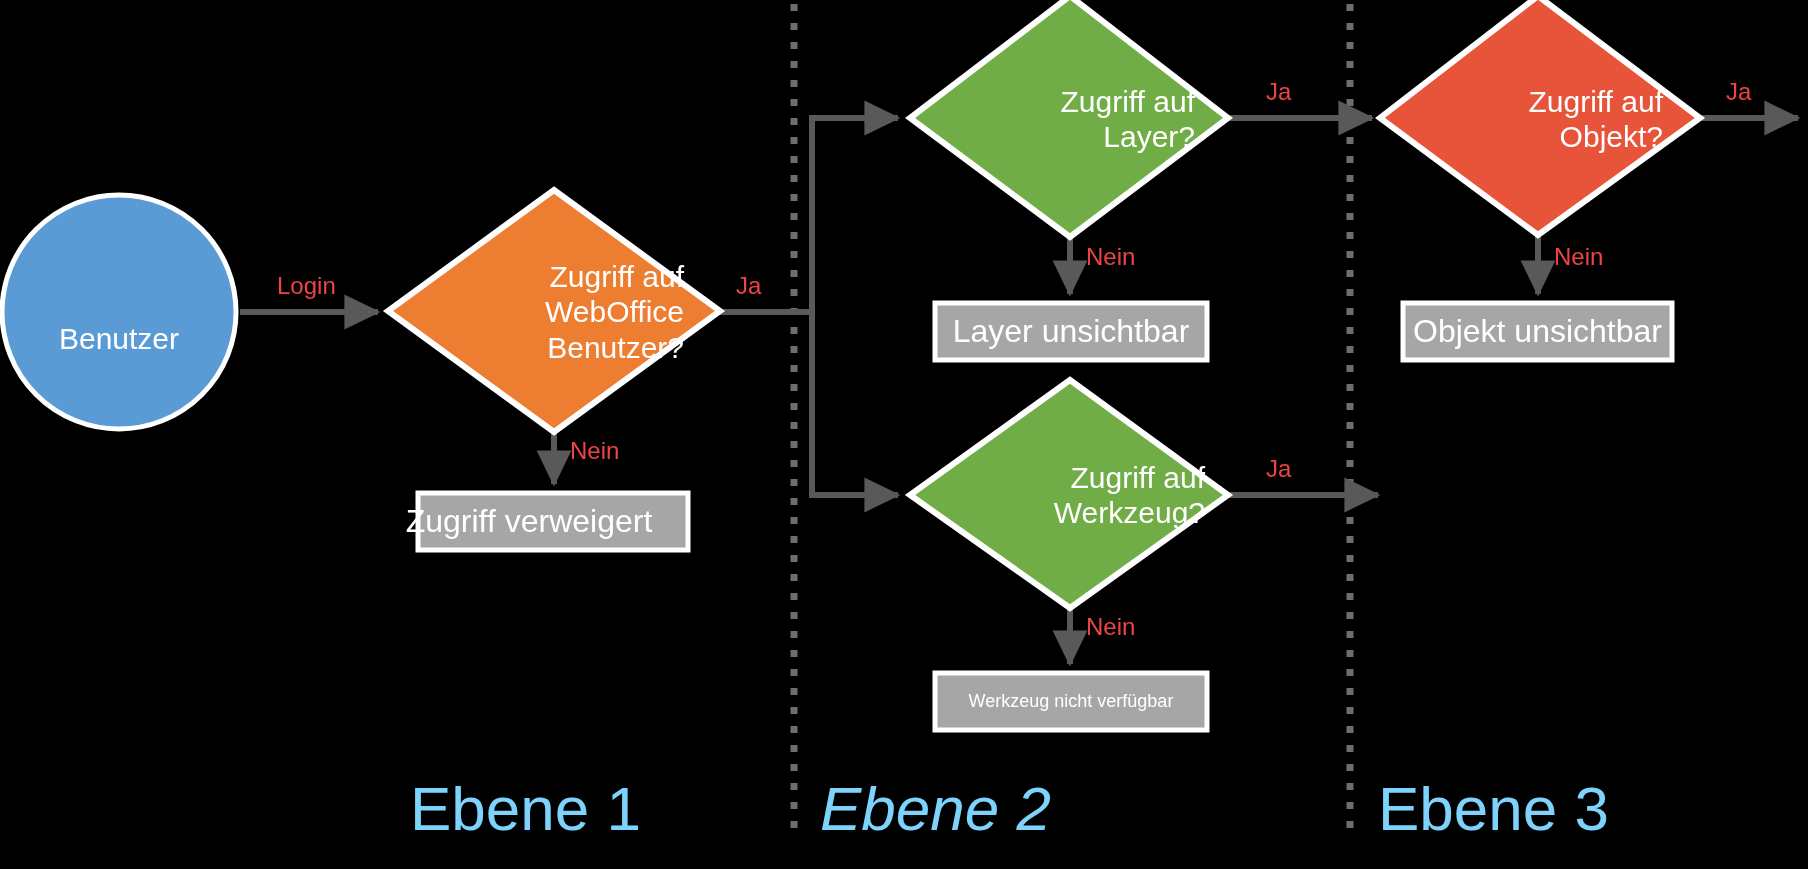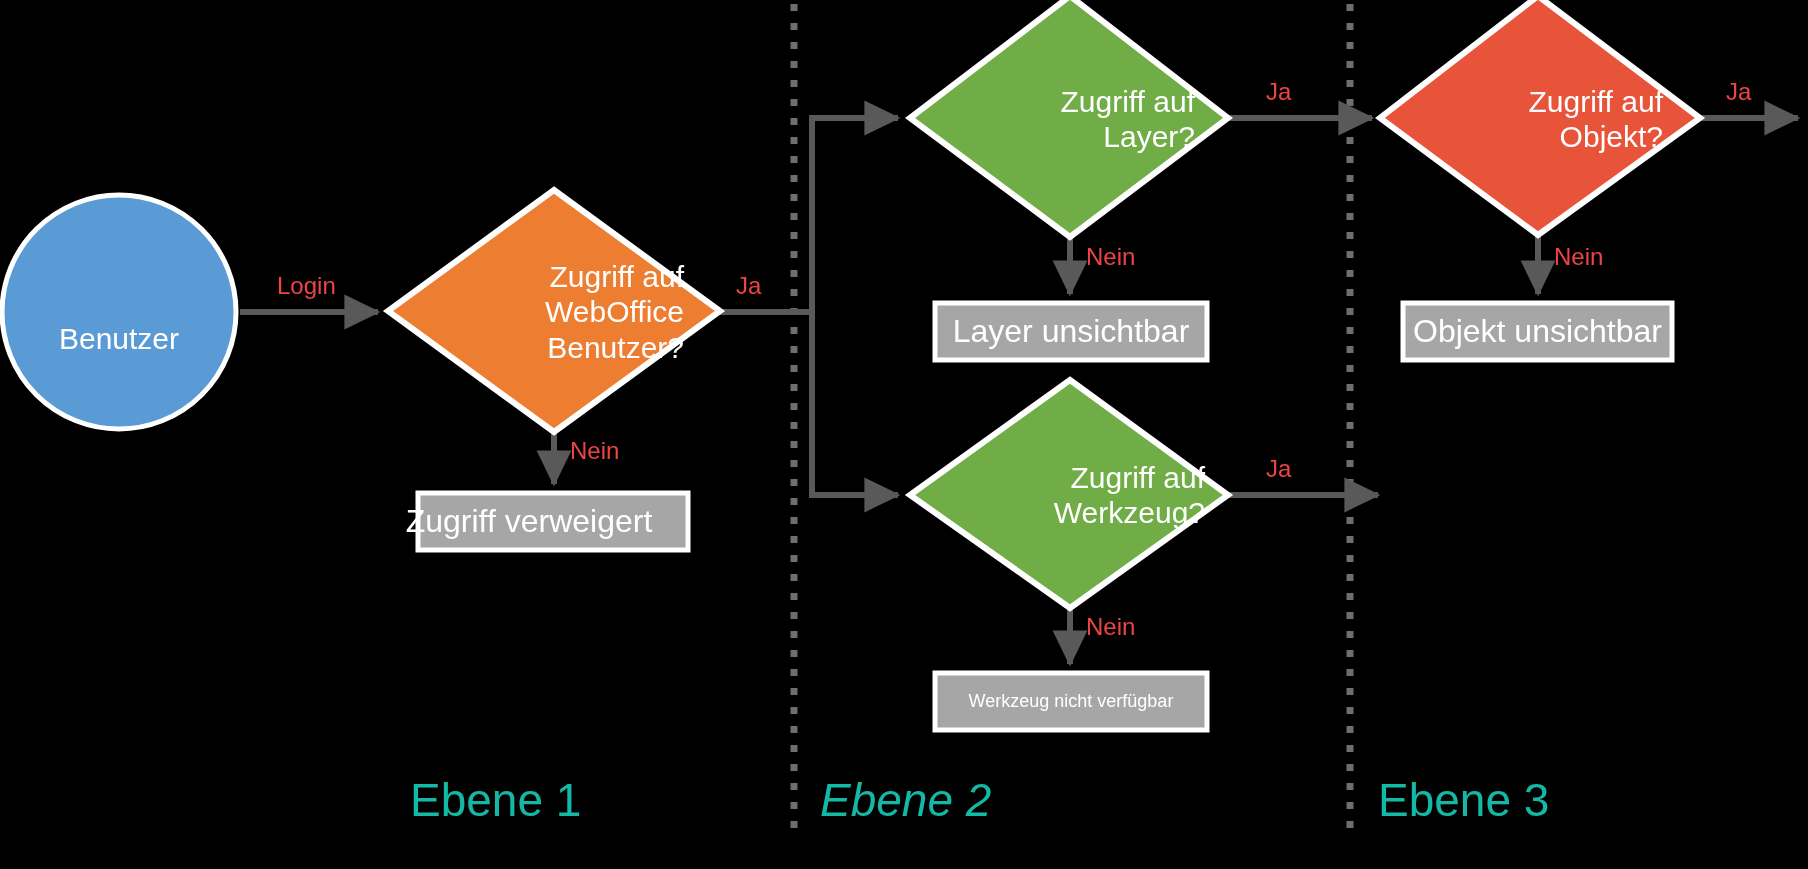--- a/index.html
+++ b/index.html
@@ -38,22 +38,22 @@
   .edge-label {
     position: absolute;
     color: #ef4444;
     font-size: 24px;
     font-weight: 300;
     white-space: nowrap;
     pointer-events: none;
   }
   .lane-label {
     position: absolute;
-    color: #14b8a6;
-    font-size: 46px;
+    color: #7dd3fc;
+    font-size: 62px;
     font-weight: 300;
     white-space: nowrap;
     pointer-events: none;
   }
 </style>
 </head>
 <body>
 
 <div id="stage">
 

